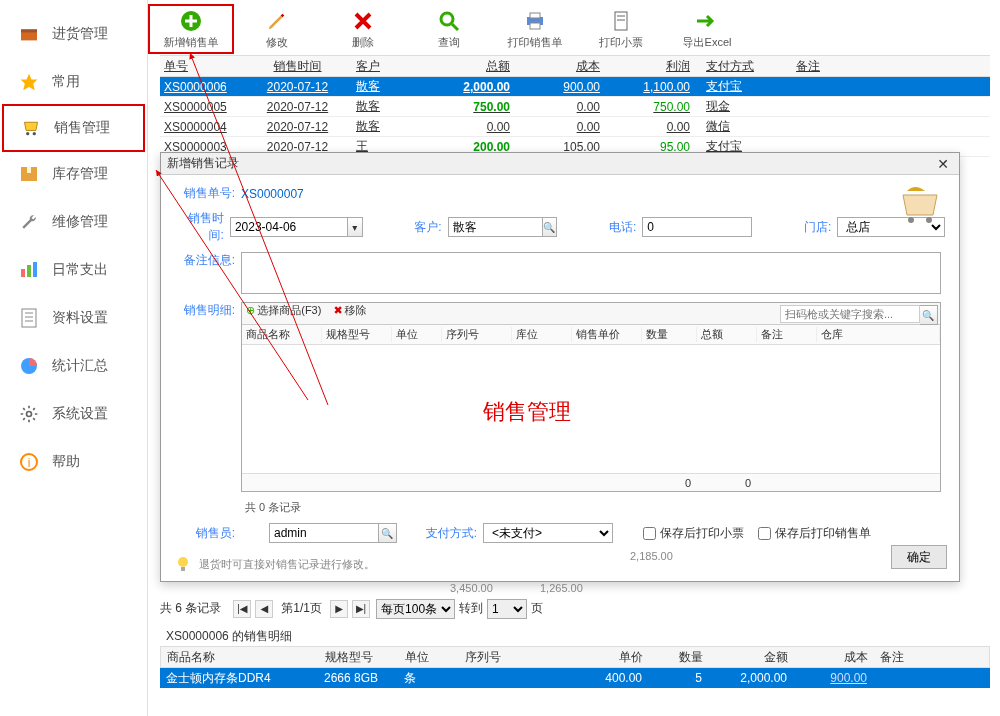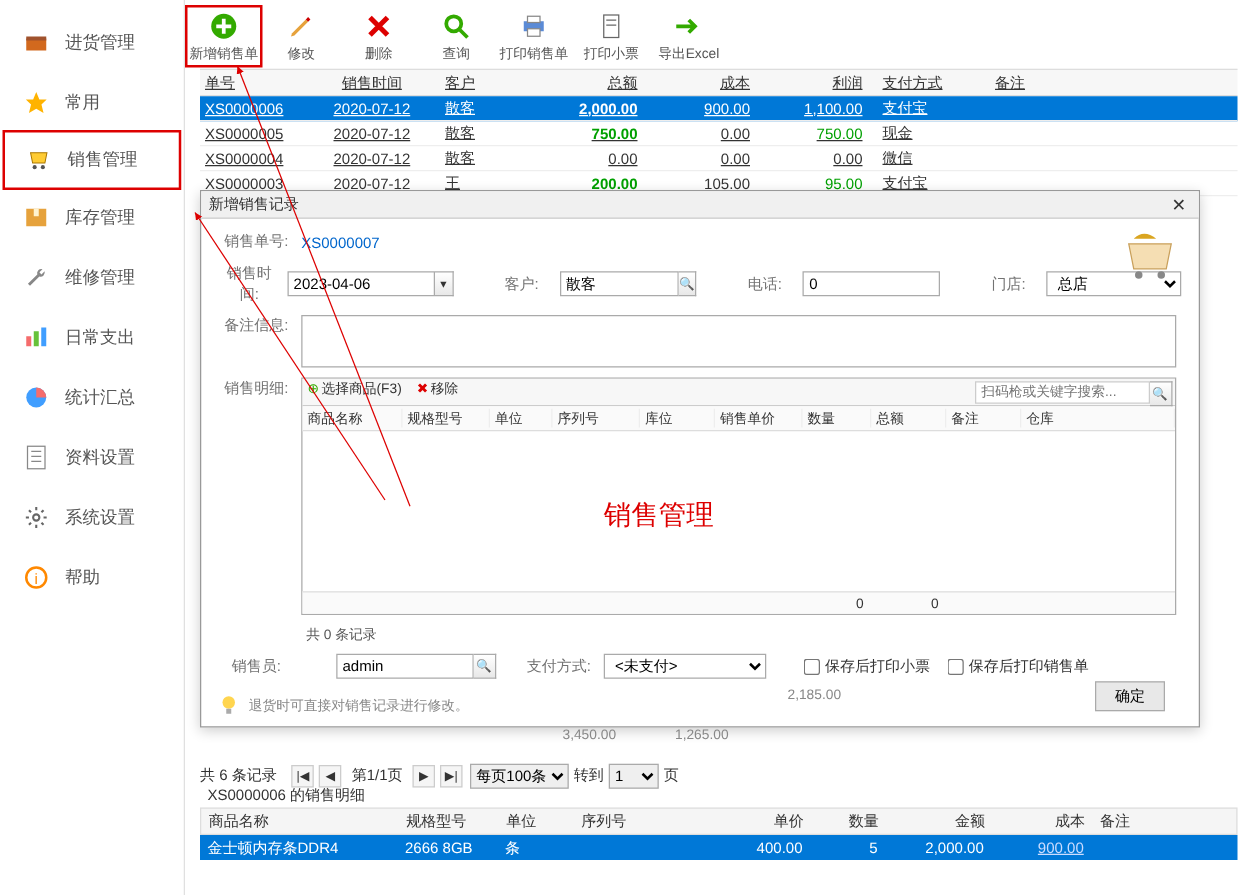--- a/index.html
+++ b/index.html
@@ -6,21 +6,21 @@
 body { font-family: "Microsoft YaHei", Arial, sans-serif; font-size: 12px; background: #fff; color: #333; width: 1000px; height: 716px; position: relative; overflow: hidden; }
 
 
 .sidebar { position: absolute; left: 0; top: 0; width: 148px; height: 716px; background: #fff; border-right: 1px solid #e0e0e0; padding-top: 10px; }
 .sidebar-item { display: flex; align-items: center; height: 48px; padding-left: 18px; cursor: pointer; font-size: 14px; color: #555; }
 .sidebar-icon { width: 22px; height: 22px; margin-right: 12px; display: flex; align-items: center; justify-content: center; }
 .sidebar-item.highlighted { border: 2px solid #d00; margin: -2px 2px -2px 2px; padding-left: 16px; }
 
 
 .toolbar { position: absolute; left: 148px; top: 0; right: 0; height: 55px; display: flex; align-items: flex-start; padding-top: 4px; background: #fff; }
-.tool-btn { display: flex; flex-direction: column; align-items: center; justify-content: center; width: 62px; height: 50px; cursor: pointer; font-size: 11px; color: #555; }
+.tool-btn { display: flex; flex-direction: column; align-items: center; justify-content: center; width: 86px; height: 50px; cursor: pointer; font-size: 11px; color: #555; }
 .tool-btn.highlighted { border: 2px solid #d00; }
 .tool-icon { width: 24px; height: 24px; margin-bottom: 2px; display: flex; align-items: center; justify-content: center; }
 
 
 .main-table { position: absolute; left: 160px; top: 55px; right: 10px; }
 .th-row, .tr { display: flex; font-size: 12px; text-decoration: underline; }
 .th-row { background: #f7f7f7; border-top: 1px solid #ddd; border-bottom: 1px solid #ddd; height: 22px; align-items: center; }
 .tr { height: 20px; align-items: center; border-bottom: 1px solid #eee; }
 .tr.selected { background: #0078d7; color: #fff; }
 .col-id { width: 85px; padding-left: 4px; }
@@ -35,42 +35,42 @@
 .green { color: #00a000; }
 
 
 .dialog { position: absolute; left: 160px; top: 152px; width: 800px; height: 430px; background: #fff; border: 1px solid #999; box-shadow: 0 3px 10px rgba(0,0,0,0.2); }
 .dialog-title { height: 22px; background: #f0f0f0; display: flex; align-items: center; justify-content: space-between; padding: 0 6px; border-bottom: 1px solid #ccc; font-size: 12px; }
 .dialog-close { cursor: pointer; font-size: 14px; padding: 0 4px; }
 .dialog-body { padding: 10px 14px; position: relative; height: calc(100% - 22px); }
 .cart-icon { position: absolute; right: 14px; top: 10px; width: 50px; height: 40px; }
 
 .form-row { display: flex; align-items: center; margin-bottom: 8px; font-size: 12px; }
-.form-label { width: 60px; text-align: center; margin-right: 6px; color: #737373; }
+.form-label { width: 60px; text-align: right; margin-right: 6px; color: #3b82f6; }
 .form-input, .form-select { border: 1px solid #aaa; height: 20px; padding: 0 4px; font-size: 12px; background: #fff; }
 .date-input { width: 118px; }
 .mag-btn { width: 18px; height: 20px; border: 1px solid #aaa; border-left: none; background: linear-gradient(#fff,#e8e8e8); cursor: pointer; display: flex; align-items: center; justify-content: center; font-size: 10px; }
 
 .remark-area { width: 700px; height: 42px; border: 1px solid #aaa; resize: none; font-size: 12px; padding: 2px; }
 
 .detail-box { border: 1px solid #aaa; width: 700px; height: 190px; position: relative; }
 .detail-toolbar { height: 22px; display: flex; align-items: flex-start; border-bottom: 1px solid #ccc; background: #f7f7f7; padding-left: 4px; }
 .dtb-btn { display: flex; align-items: center; margin-right: 12px; cursor: pointer; font-size: 11px; }
 .detail-search { position: absolute; right: 2px; top: 2px; display: flex; }
 .detail-search input { border: 1px solid #ccc; height: 18px; width: 140px; font-size: 11px; padding: 0 4px; color: #999; }
 .detail-head { display: flex; height: 20px; align-items: center; border-bottom: 1px solid #ddd; font-size: 11px; background: #fafafa; }
 .dh-col { border-right: 1px solid #eee; padding-left: 4px; }
 .detail-footer-row { position: absolute; bottom: 0; left: 0; right: 0; height: 18px; display: flex; border-top: 1px solid #ddd; font-size: 11px; background: #fafafa; align-items: center; }
 
 .record-count { font-size: 11px; color: #555; margin-top: 4px; margin-left: 70px; }
 
 .bottom-row { display: flex; align-items: center; margin-top: 8px; font-size: 12px; }
 .hint-row { display: flex; align-items: center; margin-top: 12px; }
 .hint-icon { width: 18px; height: 18px; margin-right: 6px; }
-.confirm-btn { position: absolute; right: 27px; bottom: 12px; width: 56px; height: 24px; background: #e8e8e8; border: 1px solid #aaa; cursor: pointer; font-size: 12px; }
+.confirm-btn { position: absolute; right: 12px; bottom: 12px; width: 56px; height: 24px; background: #e8e8e8; border: 1px solid #aaa; cursor: pointer; font-size: 12px; }
 .chk-wrap { display: flex; align-items: center; margin-right: 14px; font-size: 12px; }
 .chk-wrap input { margin-right: 4px; }
 
 
 .anno-red { color: #d00; font-size: 22px; position: absolute; left: 483px; top: 397px; pointer-events:none; font-family: SimSun, serif; }
 .arrow-svg { position: absolute; pointer-events: none; }
 
 
 .foot-line { position: absolute; left: 160px; font-size: 12px; color: #555; }
 .pager { position: absolute; left: 160px; top: 596px; display: flex; align-items: center; font-size: 12px; }
@@ -145,37 +145,37 @@
         <svg width="20" height="18">
           <rect x="2" y="8" width="4" height="8" fill="#f56c6c"></rect>
           <rect x="8" y="4" width="4" height="12" fill="#67c23a"></rect>
           <rect x="14" y="1" width="4" height="15" fill="#409eff"></rect>
         </svg>
       </span>
     <span>日常支出</span>
   </div>
   <div class="sidebar-item">
     <span class="sidebar-icon">
-        <svg width="20" height="20" viewBox="0 0 20 20">
-          <circle cx="10" cy="10" r="8" fill="#409eff"></circle>
-          <path d="M10 2 A8 8 0 0 1 18 10 L10 10 Z" fill="#f56c6c"></path>
-        </svg>
-      </span>
-    <span>统计汇总</span>
-  </div>
-  <div class="sidebar-item">
-    <span class="sidebar-icon">
         <svg width="18" height="20">
           <rect x="2" y="1" width="14" height="18" fill="#fff" stroke="#888"></rect>
           <line x1="5" y1="5" x2="13" y2="5" stroke="#888"></line>
           <line x1="5" y1="9" x2="13" y2="9" stroke="#888"></line>
           <line x1="5" y1="13" x2="13" y2="13" stroke="#888"></line>
         </svg>
       </span>
     <span>资料设置</span>
+  </div>
+  <div class="sidebar-item">
+    <span class="sidebar-icon">
+        <svg width="20" height="20" viewBox="0 0 20 20">
+          <circle cx="10" cy="10" r="8" fill="#409eff"></circle>
+          <path d="M10 2 A8 8 0 0 1 18 10 L10 10 Z" fill="#f56c6c"></path>
+        </svg>
+      </span>
+    <span>统计汇总</span>
   </div>
   <div class="sidebar-item">
     <span class="sidebar-icon">
         <svg width="20" height="20" viewBox="0 0 24 24">
           <circle cx="12" cy="12" r="3" fill="none" stroke="#666" stroke-width="2"></circle>
           <path d="M12 2v3M12 19v3M2 12h3M19 12h3M5 5l2 2M17 17l2 2M5 19l2-2M17 7l2-2" stroke="#666" stroke-width="2"></path>
         </svg>
       </span>
     <span>系统设置</span>
   </div>
@@ -432,21 +432,21 @@
 
 <div class="foot-line" style="top:582px;left:450px;font-size:11px;color:#888"><span>3,450.00</span></div>
 <div class="foot-line" style="top:582px;left:540px;font-size:11px;color:#888"><span>1,265.00</span></div>
 <div class="foot-line" style="top:550px;left:630px;font-size:11px;color:#888"><span>2,185.00</span></div>
 
 <div class="pager">
   <span>共 6 条记录</span>
   <span style="width:10px"></span>
   <span class="pager-btn">|◀</span>
   <span class="pager-btn">◀</span>
-  <span style="margin:16px 6px">第1/1页</span>
+  <span style="margin:4px 6px">第1/1页</span>
   <span class="pager-btn">▶</span>
   <span class="pager-btn">▶|</span>
   <select><option>每页100条</option></select>
   <span>转到</span>
   <select style="width:40px"><option>1</option></select>
   <span>页</span>
 </div>
 
 <div class="detail-title">XS0000006 的销售明细</div>
 

